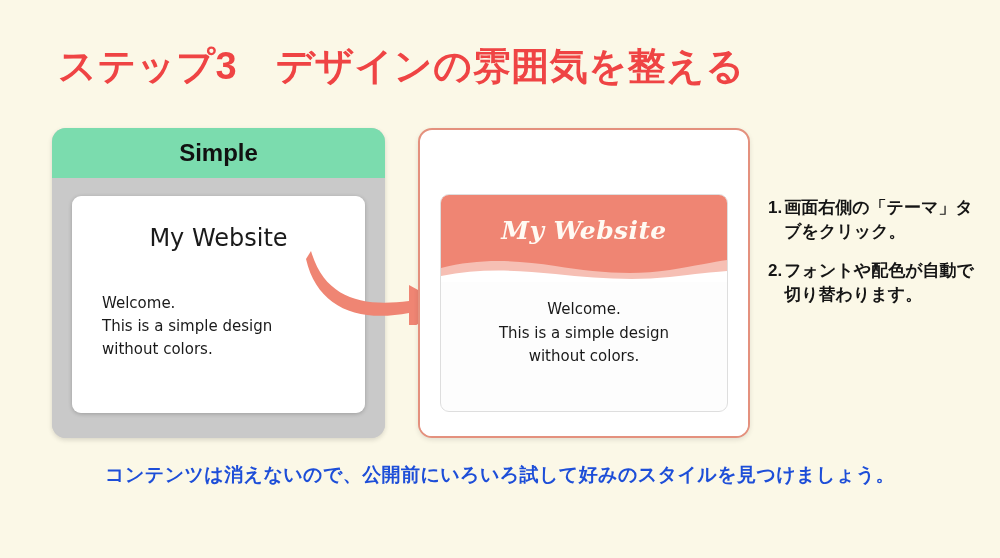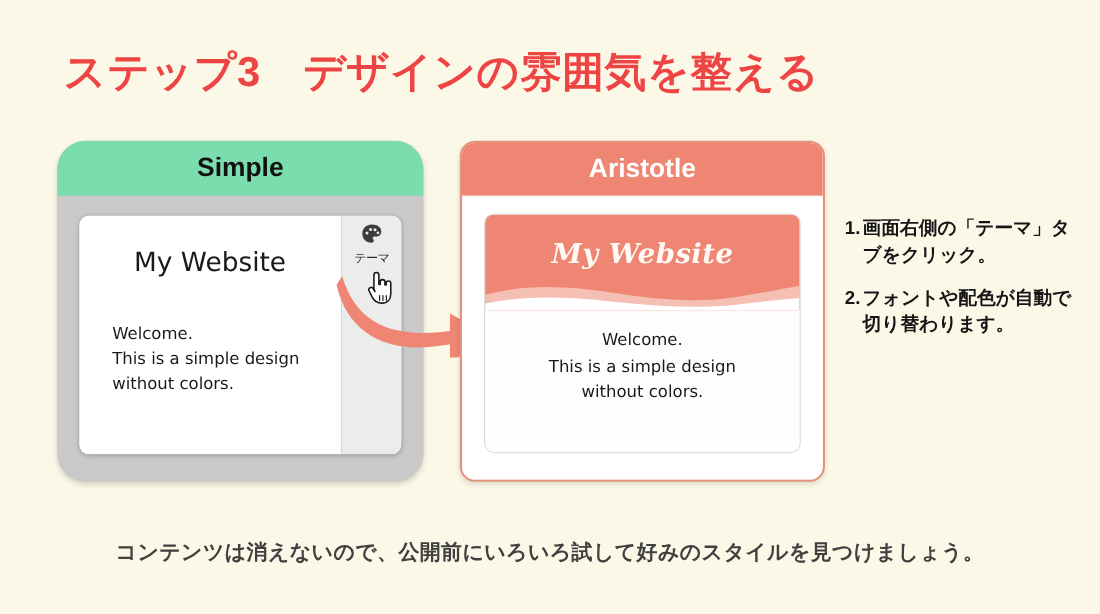--- a/index.html
+++ b/index.html
@@ -28,21 +28,21 @@
     line-height: 1.2;
   }
 
   
   #simple-panel {
     position: absolute;
     left: 52px;
     top: 128px;
     width: 333px;
     height: 310px;
-    border-radius: 26px;
+    border-radius: 14px;
     background: #c9c9c9;
     box-shadow: 0 2px 5px rgba(0,0,0,0.14);
     overflow: hidden;
   }
   #simple-panel-header {
     height: 50px;
     background: #7bdcae;
     display: flex;
     align-items: center;
     justify-content: center;
@@ -229,24 +229,24 @@
     margin-right: 2px;
   }
   .instruction-text {
     flex: 1 1 auto;
   }
 
   
   #footer-note {
     position: absolute;
     left: 0; right: 0;
-    top: 489px;
+    top: 462px;
     text-align: center;
     font-size: 19px;
-    color: #404040;
+    color: #1d4ed8;
     font-weight: bold;
     letter-spacing: 0.4px;
   }
 </style>
 </head>
 <body>
 
 <div id="slide-title">ステップ3　デザインの雰囲気を整える</div>
 
 <div id="simple-panel">
@@ -258,51 +258,31 @@
   <div id="simple-panel-body">
     <div id="simple-browser">
 
       <div id="simple-page">
         <div id="simple-page-title">My Website</div>
         <div id="simple-page-body">Welcome.
 This is a simple design
 without colors.</div>
       </div>
 
-      <div id="theme-tab-panel">
-        <div id="theme-tab-button">
-          <svg id="palette-icon" viewBox="0 0 24 24">
-            <path d="M12 2.4C6.7 2.4 2.6 6.3 2.6 11.5c0 5.2 4 8.9 8.7 8.9 1.7 0 2.7-.9 2.7-2 0-.6-.3-1-.6-1.4-.3-.4-.5-.7-.5-1.2 0-.9.8-1.6 1.8-1.6h1.6c3 0 5.1-2 5.1-5 0-4-3.9-6.8-9.4-6.8z" fill="#3c3c3c"></path>
-            <circle cx="7.2" cy="10.6" r="1.5" fill="#ececec"></circle>
-            <circle cx="10.8" cy="7.2" r="1.5" fill="#ececec"></circle>
-            <circle cx="15.2" cy="7.4" r="1.5" fill="#ececec"></circle>
-            <circle cx="18.1" cy="10.5" r="1.4" fill="#ececec"></circle>
-          </svg>
-          <span id="theme-tab-label">テーマ</span>
-        </div>
-
-        <svg id="cursor-hand" viewBox="0 0 32 40">
-          <path d="M11.5 20.5V6.8c0-1.5 1.1-2.6 2.5-2.6s2.5 1.1 2.5 2.6v9.4h1.3v-2.4c0-1.4 1-2.5 2.4-2.5s2.4 1.1 2.4 2.5v2.8h1.3v-1.6c0-1.3 1-2.3 2.3-2.3s2.3 1 2.3 2.3v10.5c0 5.5-3.2 9.6-9 9.6-5.2 0-8-2.3-9.9-6.3l-3-6.2c-.6-1.3-.1-2.6 1.1-3.2 1.1-.5 2.4-.1 3 1l1.8 3z" fill="#ffffff" stroke="#1a1a1a" stroke-width="1.6" stroke-linejoin="round"></path>
-          <path d="M17.2 27.5v4.8M20.6 27.5v4.8M24 27.5v4.8" stroke="#1a1a1a" stroke-width="1.2" stroke-linecap="round"></path>
-        </svg>
-      </div>
 
     </div>
   </div>
 </div>
 
 <svg id="transition-arrow" viewBox="0 0 150 80">
   <path d="M6 6 C 20 54, 58 62, 104 56 L 104 40 L 144 62 L 104 84 L 104 68 C 52 78, 12 62, 1 14 Z" fill="#ef8573"></path>
 </svg>
 
 <div id="aristotle-panel">
 
-  <div id="aristotle-panel-header">
-    <span>Aristotle</span>
-  </div>
 
   <div id="aristotle-panel-body">
     <div id="aristotle-browser">
 
       <div id="aristotle-hero">
         <div id="aristotle-page-title">My Website</div>
         <svg id="hero-wave" viewBox="0 0 300 30" preserveAspectRatio="none">
           <path d="M0 16 C 40 6, 80 8, 120 14 C 160 20, 200 24, 240 18 C 266 14, 286 10, 300 8 L 300 30 L 0 30 Z" fill="#f6bfb4"></path>
           <path d="M0 24 C 40 16, 80 18, 120 22 C 160 26, 200 29, 240 25 C 266 22, 286 20, 300 19 L 300 30 L 0 30 Z" fill="#ffffff"></path>
         </svg>

